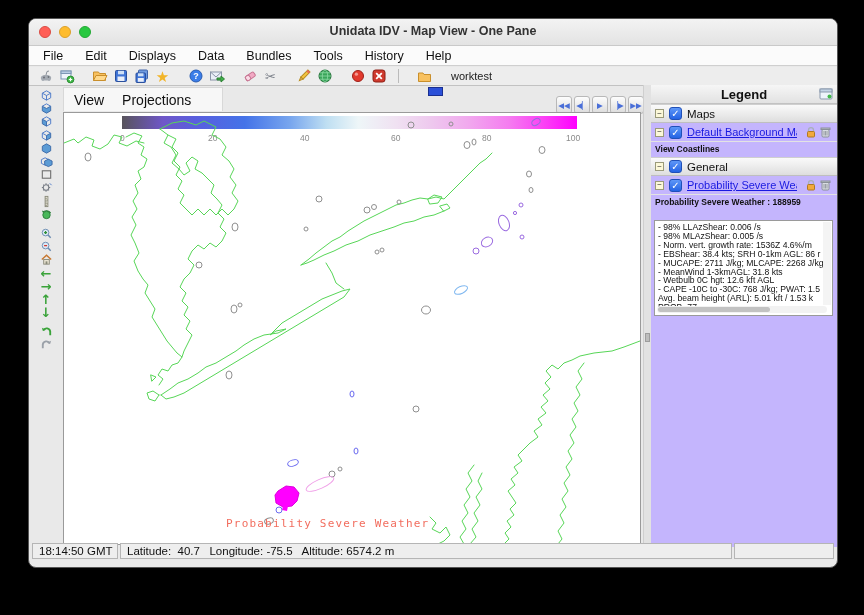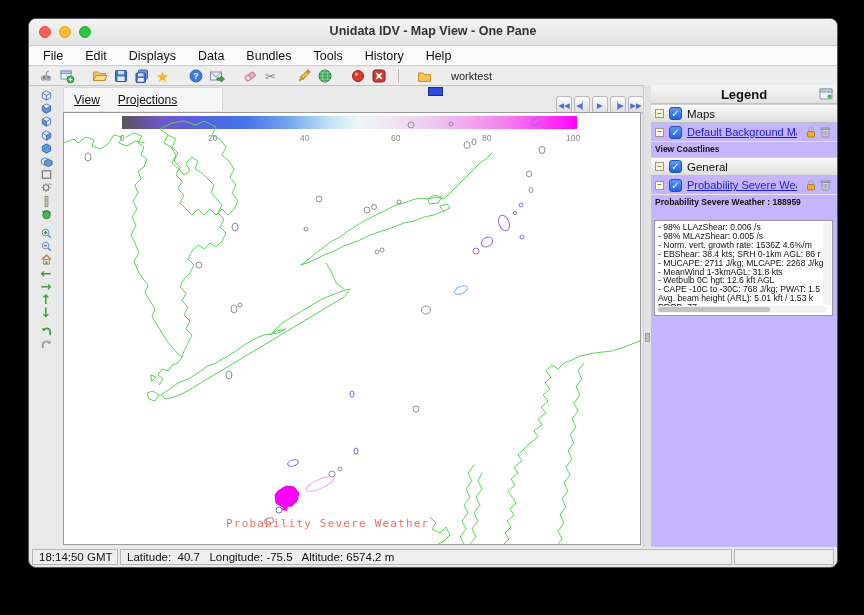--- a/index.html
+++ b/index.html
@@ -29,21 +29,21 @@
   .lefttools{position:absolute;left:3px;top:68px;width:28px;height:460px;background:#e9e9e9;
              display:flex;flex-direction:column;align-items:center;padding-top:2px;box-sizing:border-box;}
   .lti{width:16px;height:13.2px;display:flex;align-items:center;justify-content:center;
        font-family:"DejaVu Sans",sans-serif;font-size:12px;line-height:1;}
   .gap1{height:6px;}
   .arrowi{color:#3aa33a;font-weight:bold;font-size:13px;}
   
   .mappanel{position:absolute;left:31px;top:66px;width:582px;height:462px;}
   .mapmenus{position:absolute;left:3px;top:2px;width:160px;height:24px;background:#f7f7f7;
             border:1px solid #d8d8d8;border-bottom:none;display:flex;align-items:center;gap:18px;padding-left:10px;box-sizing:border-box;}
-  .mapmenus span{font-size:12px;color:#111;text-decoration:underline;}
+  .mapmenus span{font-size:14px;color:#111;}
   .progress{position:absolute;left:368px;top:2px;width:13px;height:7px;background:#2b50d8;border:1px solid #1a2f90;}
   .timefield{position:absolute;left:366px;top:11px;height:17px;display:flex;align-items:flex-start;margin-top:40px;}
   .timebox{width:96px;height:15px;background:#fff;border:1px solid #a8a8a8;border-right:none;border-radius:4px 0 0 4px;
            font-size:8.5px;color:#222;display:flex;align-items:center;justify-content:center;letter-spacing:.2px;}
   .spinner{width:15px;height:17px;background:linear-gradient(#6aa2f8,#2f6fe8);border-radius:0 4px 4px 0;
            display:flex;flex-direction:column;align-items:center;justify-content:center;color:#fff;font-size:5px;line-height:5px;}
   .navbtns{position:absolute;left:496px;top:11px;display:flex;gap:2px;align-items:center;}
   .navb{width:14px;height:16px;background:linear-gradient(#fdfdfd,#dcdcdc);border:1px solid #b8b8b8;border-radius:3px;
         color:#4a6fd8;font-size:7.5px;display:flex;align-items:center;justify-content:center;font-family:"DejaVu Sans",sans-serif;}
   .loopb{width:14px;height:14px;border-radius:50%;background:radial-gradient(circle at 35% 30%,#b9d2ef,#5580c0 70%);
@@ -73,21 +73,21 @@
        box-sizing:border-box;color:#fff;font-size:10px;font-weight:bold;display:flex;align-items:center;justify-content:center;
        font-family:"DejaVu Sans",sans-serif;}
   .rowicons{margin-left:auto;display:flex;gap:3px;padding-right:6px;}
   .detailbox{margin:10px 4px 0 3px;height:96px;background:#fff;border:1px solid #9a9a9a;position:relative;
              overflow:hidden;padding:2px 10px 0 3px;box-sizing:border-box;}
   .detailbox .ln{font-size:8.6px;line-height:8.9px;color:#111;white-space:nowrap;}
   .hscroll{position:absolute;left:2px;bottom:2px;width:170px;height:7px;background:#f2f2f2;border-radius:4px;}
   .hthumb{position:absolute;left:1px;top:1px;width:112px;height:5px;background:#c2c2c2;border-radius:3px;}
   .vtrack{position:absolute;right:1px;top:1px;bottom:10px;width:8px;background:#f4f4f4;}
   
-  .statusbar{position:absolute;left:0;bottom:2px;width:100%;height:18px;display:flex;gap:2px;padding:16px 3px;box-sizing:border-box;}
+  .statusbar{position:absolute;left:0;bottom:8px;width:100%;height:18px;display:flex;gap:2px;padding:16px 3px;box-sizing:border-box;}
   .stbox{background:#eeeeee;border:1px solid #b5b5b5;height:16px;display:flex;align-items:center;
          font-size:11.5px;color:#111;padding-left:6px;box-sizing:border-box;white-space:pre;}
   .st1{width:86px;} .st2{width:612px;} .st3{flex:1;}
   svg{display:block;}
 </style>
 </head>
 <body>
 
 <div class="win">
 

